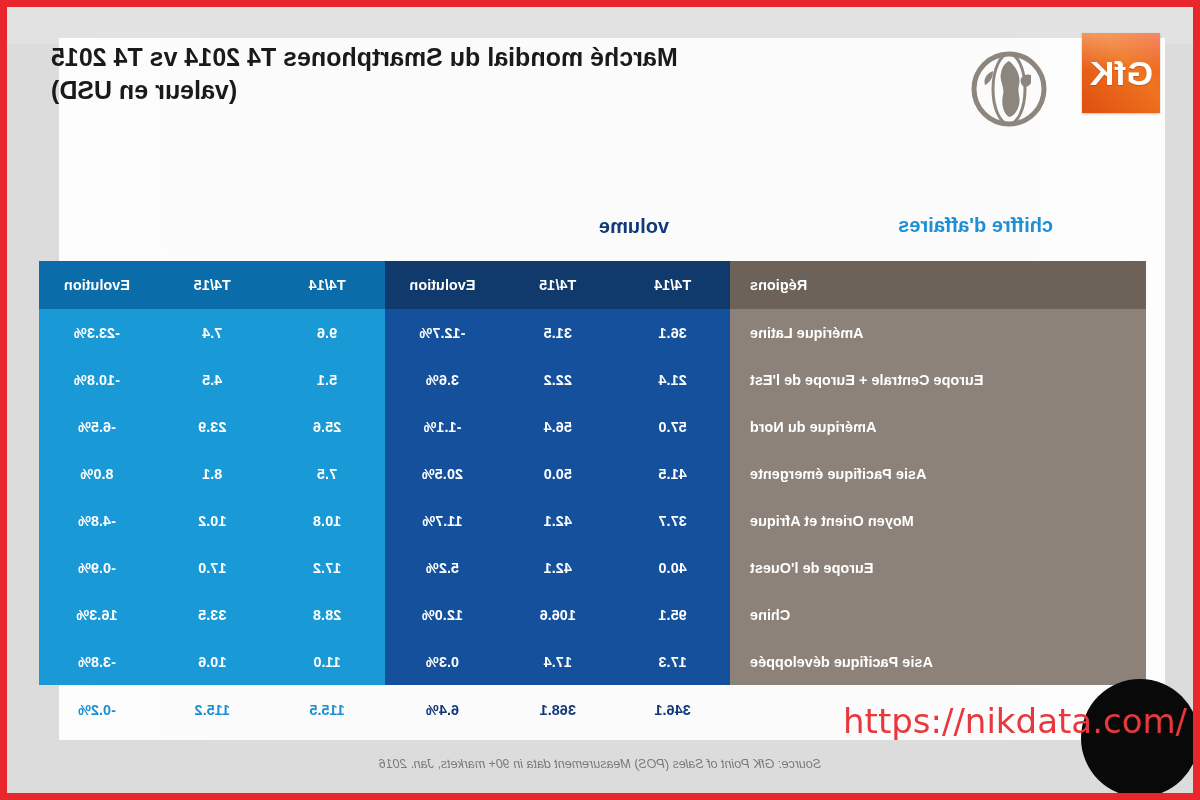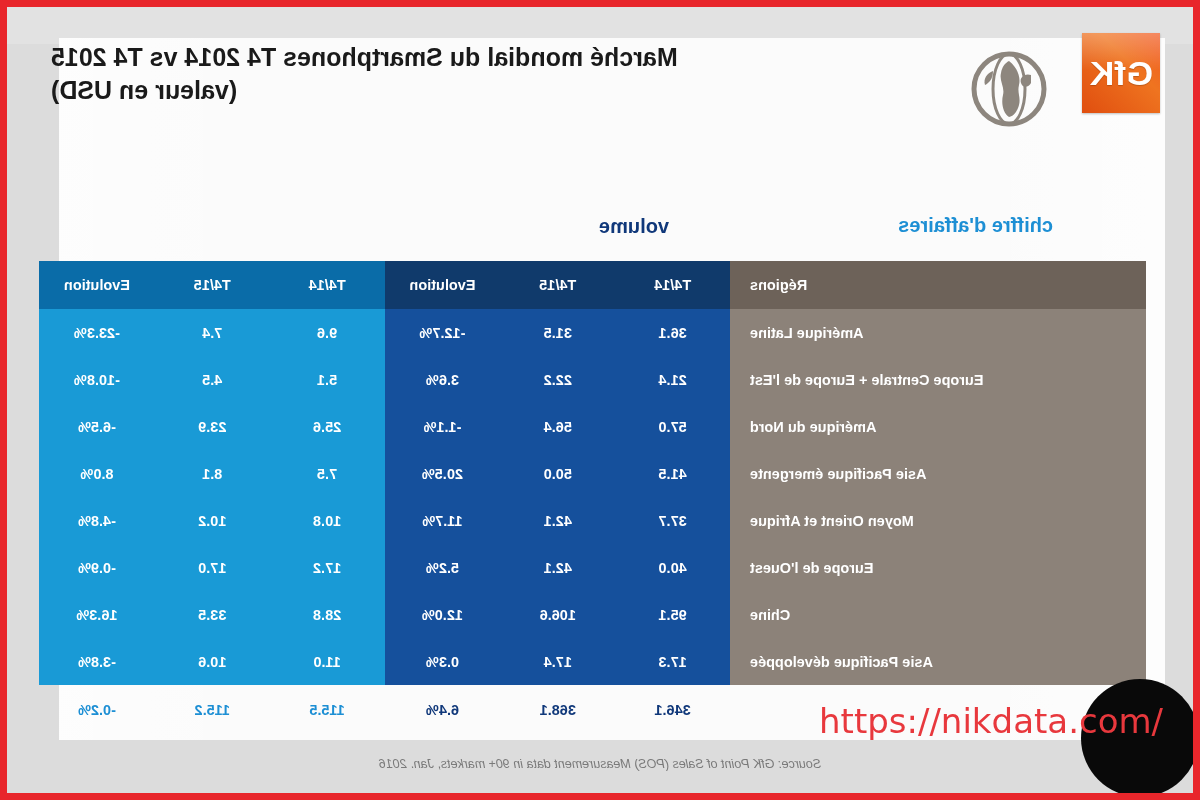--- a/index.html
+++ b/index.html
@@ -99,21 +99,21 @@
   tfoot td.t-ca {color:#1d8fd4;}
 
   
   .source{
     position:absolute;left:0;right:0;top:750px;text-align:center;
     font-size:12.5px;color:#7a7a7a;font-style:italic;
   }
 
   
   .watermark{
-    position:absolute;left:812px;top:694px;
+    position:absolute;left:836px;top:694px;
     font-size:34px;color:#e8383d;white-space:nowrap;
     font-family:"DejaVu Sans", sans-serif;
     z-index:40;
   }
   .blob{
     position:absolute;left:1074px;top:672px;width:118px;height:118px;
     border-radius:50%;background:#090909;
     z-index:39;
   }
 </style>

